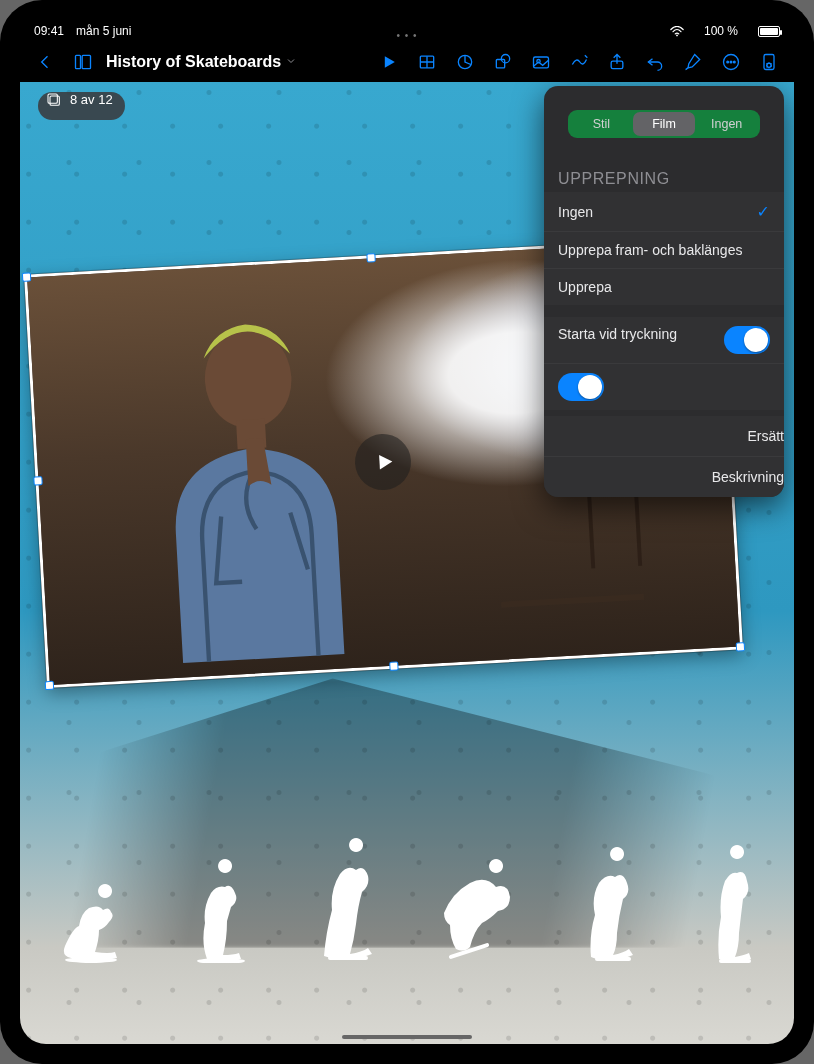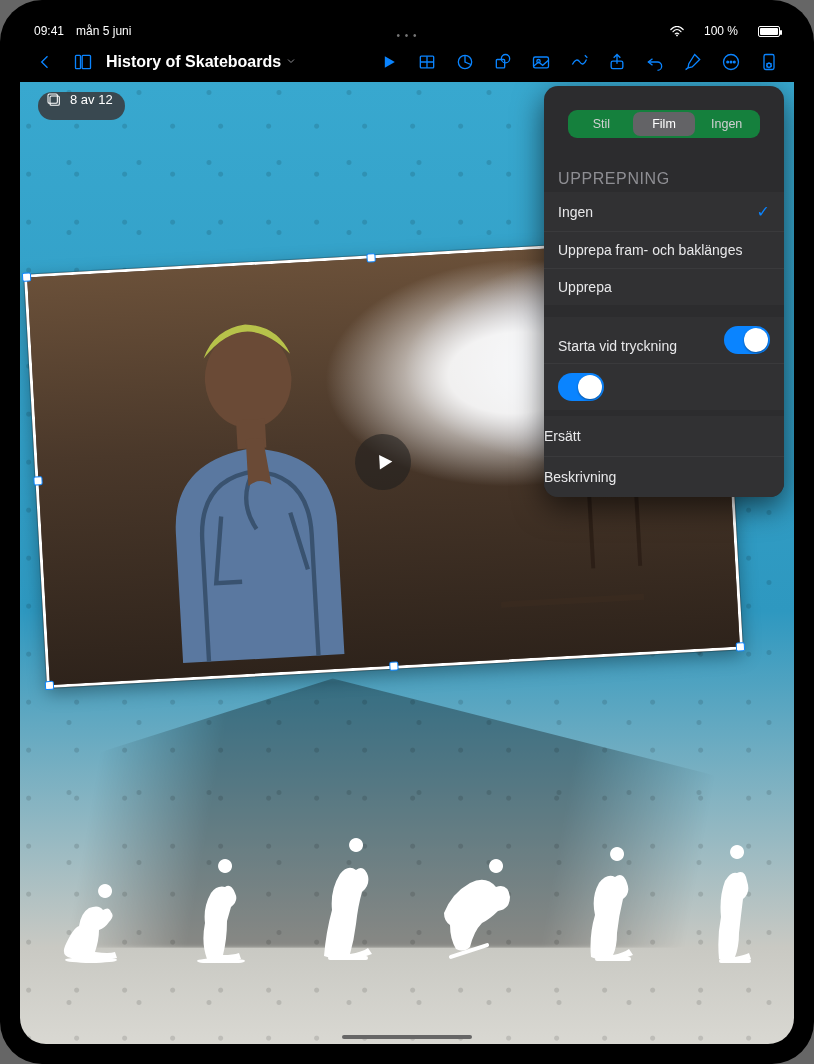--- a/index.html
+++ b/index.html
@@ -125,24 +125,24 @@
   .seg { display:flex; background:#15803d; border-radius:9px; margin:24px; padding:2px;}
   .seg-item { flex:1; text-align:center; padding:5px 0; font-size:12.5px; color:#d0d0d2; border-radius:7px;}
   .seg-item.active { background:#636366; color:#fff;text-align:center;}
   .section-label { font-size:16px; letter-spacing:0.6px; color:#8e8e93; padding:8px 14px 4px; text-transform:uppercase;}
   .opt-row { display:flex; align-items:center; justify-content:space-between; padding:10px 14px; border-top:0.5px solid #3a3a3c;}
   .opt-row:first-of-type { border-top:none;}
   .opt-block { background:#313133; margin:0 0 6px; }
   .check { color:#0a84ff; font-size:16px;}
   .toggle { width:46px; height:28px; border-radius:14px; background:#0a84ff; position:relative;}
   .toggle::after{content:"";position:absolute;right:2px;top:2px;width:24px;height:24px;border-radius:50%;background:#fff;box-shadow:0 1px 2px rgba(0,0,0,0.4);}
-  .btn-row{ text-align:left; padding:12px 0; border-top:0.5px solid #3a3a3c; color:#e8e8ea;}
+  .btn-row{ text-align:right; padding:12px 0; border-top:0.5px solid #3a3a3c; color:#e8e8ea;}
   .opt-block2 { background:#313133;}
   .divider-thin{height:0.5px;background:#3a3a3c;margin:0;}
-  .toggle-row { display:flex; align-items:flex-end; justify-content:space-between; padding:9px 14px;}
+  .toggle-row { display:flex; align-items:flex-start; justify-content:space-between; padding:9px 14px;}
   .spacer4{height:6px}
   .home-indicator{position:absolute;bottom:5px;left:50%;transform:translateX(-50%);width:130px;height:4px;border-radius:3px;background:#666;}
 </style>
 </head>
 <body>
 
 <div class="device">
   <div class="screen">
 
     <div class="status-bar">

